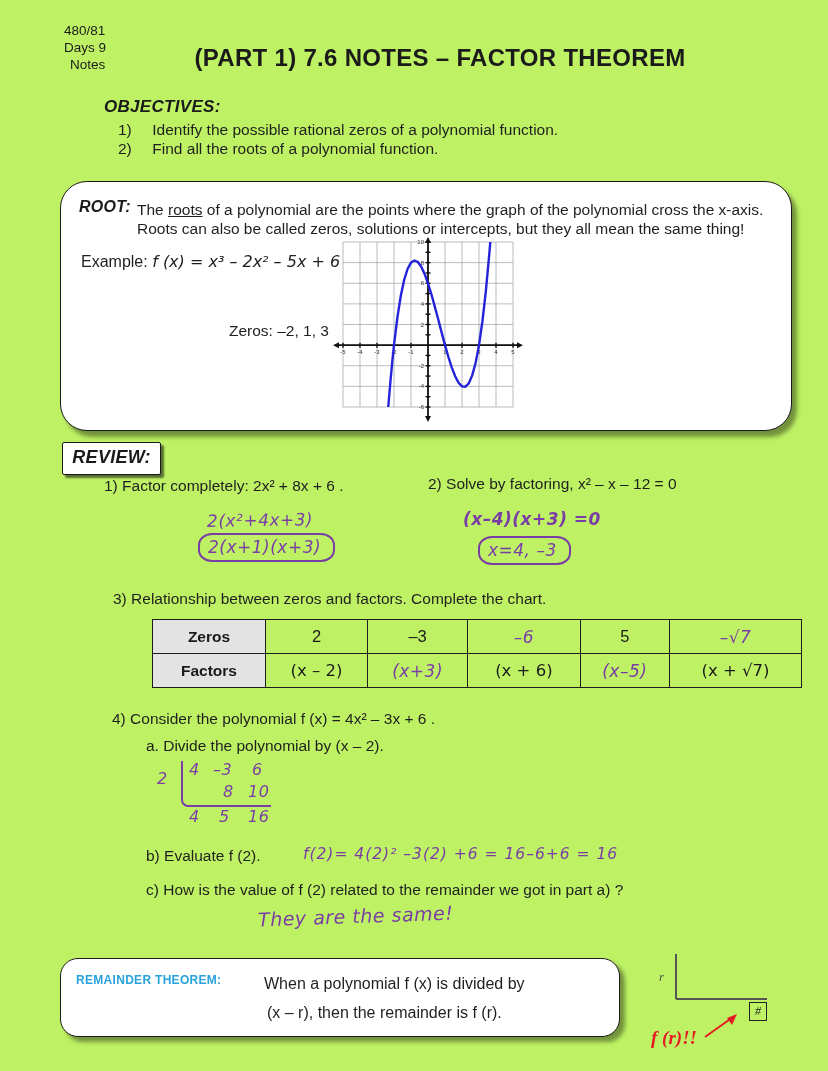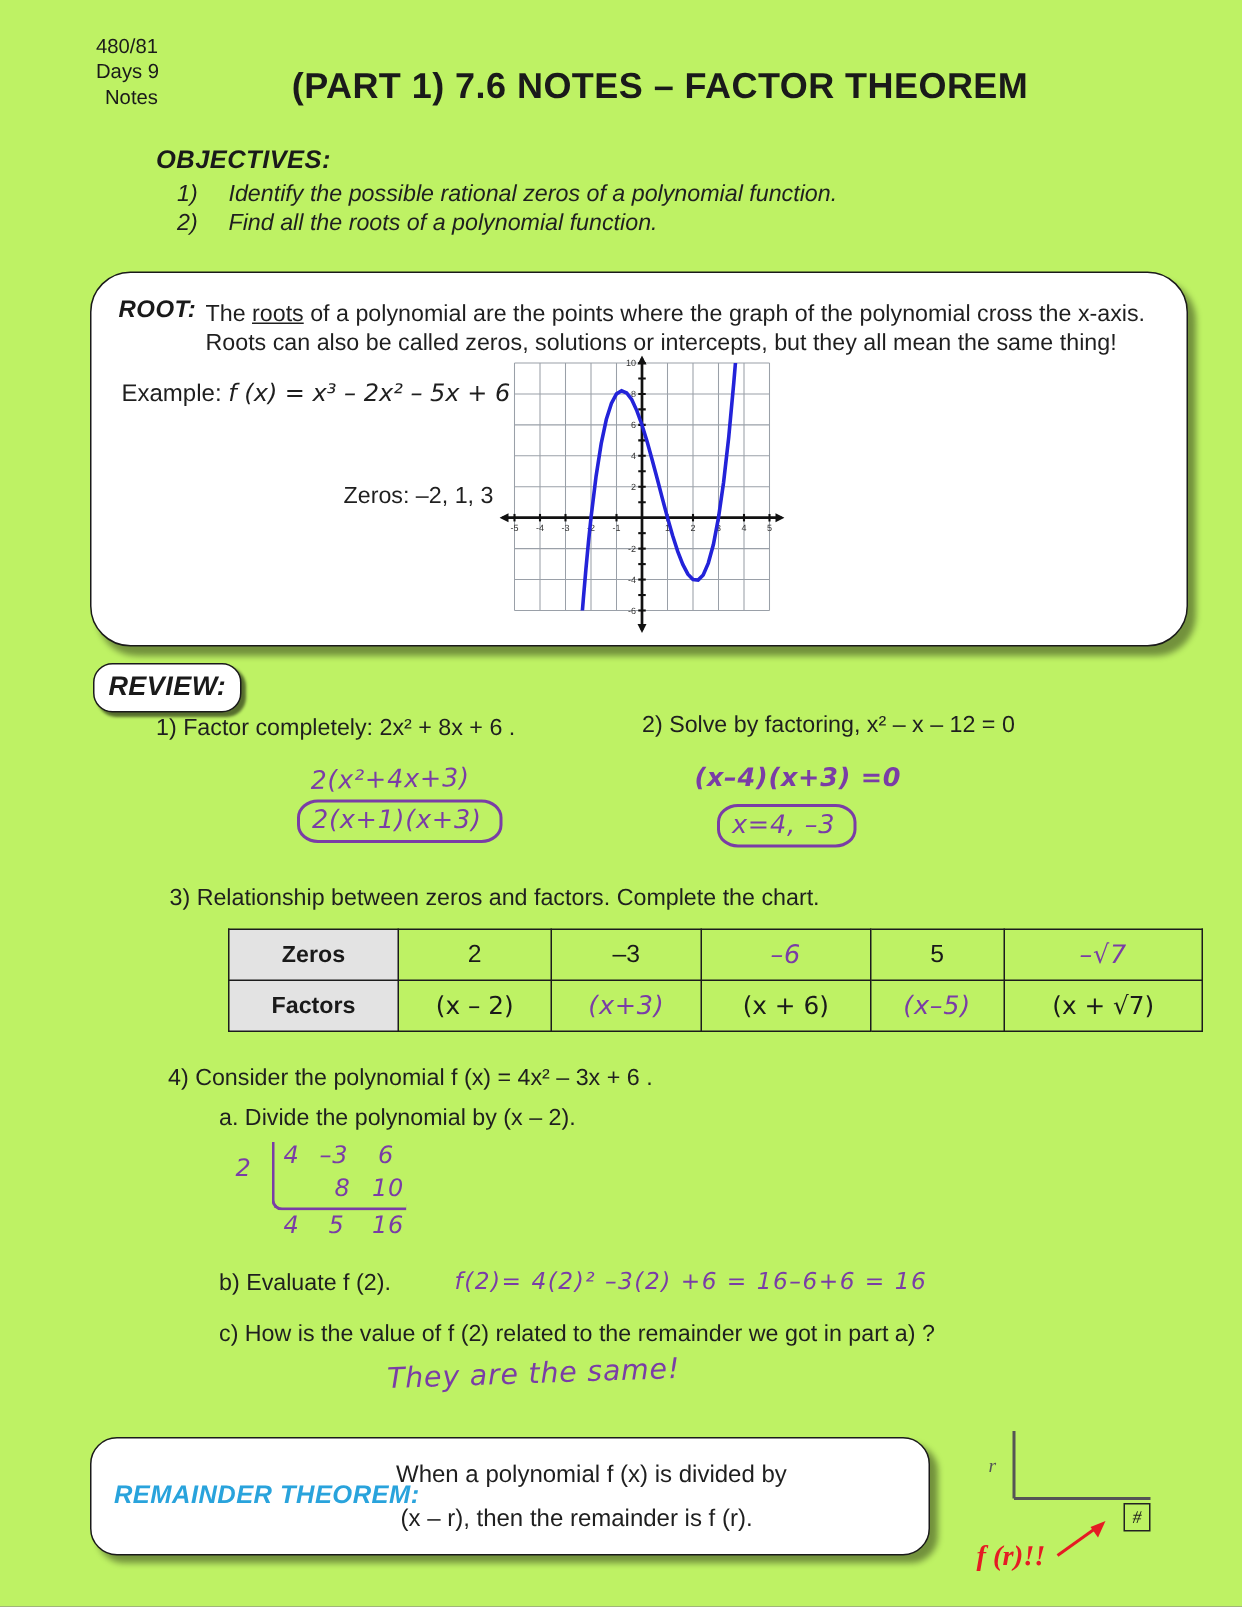--- a/index.html
+++ b/index.html
@@ -6,21 +6,21 @@
   #page{position:relative;width:828px;height:1071px;background:#bef264;overflow:hidden;
         font-family:"Liberation Sans",sans-serif;color:#1a1a1a;}
   .abs{position:absolute;}
   .marker{font-weight:800;letter-spacing:0.3px;}
   .print{font-size:15.5px;color:#1f1f1f;}
   .math{font-family:"DejaVu Sans",sans-serif;}
   .hw{font-family:"DejaVu Sans",sans-serif;font-style:italic;color:#7a3da6;letter-spacing:0.5px;}
   .hw-oval{border:2px solid #7a3da6;border-radius:14px/12px;padding:2px 12px 3px 8px;}
   .box-round{border:1.8px solid #1a1a1a;background:#fff;}
   #root-box{border-radius:27px;box-shadow:5px 6px 4px rgba(0,0,0,0.40);}
-  #review-badge{border-radius:13px;box-shadow:3px 3px 2px rgba(0,0,0,0.55);
+  #review-badge{border-radius:2px;box-shadow:3px 3px 2px rgba(0,0,0,0.55);
       font-size:18px;font-style:italic;text-align:center;line-height:29px;}
   #remainder-box{border-radius:18px;box-shadow:5px 5px 4px rgba(0,0,0,0.40);}
   table.zf{border-collapse:collapse;width:650px;border-radius:13px;}
   table.zf td{border:1.6px solid #1c1c1c;text-align:center;vertical-align:middle;
       font-size:16.5px;height:31px;}
   table.zf td.rowhead{background:#e3e3e3;font-weight:bold;width:110px;font-size:15.5px;}
   table.zf td.hw{font-size:17px;}
   .synth-num{position:absolute;font-size:16px;}
   .underlined{text-decoration:underline;}
   .blue-head{color:#29a3dc;}
@@ -35,21 +35,21 @@
 
   <div class="abs" style="left:64px;top:22px;font-size:13.5px;line-height:17px;">
     <div>480/81</div>
     <div>Days 9</div>
     <div style="padding-left:6px;">Notes</div>
   </div>
 
   <div class="abs marker" style="left:160px;top:44px;width:560px;text-align:center;font-size:24px;">(PART 1) 7.6 NOTES – FACTOR THEOREM</div>
 
   <div class="abs marker" style="left:88px;top:97px;font-size:17px;font-style:italic;margin-left:16px;">OBJECTIVES:</div>
-  <div class="abs print" style="left:118px;top:120px;line-height:19px;font-style:italic;">
+  <div class="abs print" style="left:118px;top:120px;line-height:19px;">
     <div>
       <span class="obj-num">1)</span>
       <span>Identify the possible rational zeros of a polynomial function.</span>
     </div>
     <div>
       <span class="obj-num">2)</span>
       <span>Find all the roots of a polynomial function.</span>
     </div>
   </div>
 
@@ -193,21 +193,21 @@
     <span class="synth-num" style="left:93px;top:47px;">16</span>
   </div>
 
   <div class="abs print" style="left:146px;top:847px;">b) Evaluate  f (2).</div>
   <div class="abs hw" style="left:303px;top:845px;font-size:15.5px;letter-spacing:1px;">f(2)= 4(2)² –3(2) +6 = 16–6+6 = 16</div>
 
   <div class="abs print" style="left:146px;top:881px;">c)  How is the value of  f (2) related to the remainder we got in part a) ?</div>
   <div class="abs hw" style="left:258px;top:905px;font-size:19px;transform:rotate(-2deg);">They are the same!</div>
 
   <div id="remainder-box" class="abs box-round" style="left:60px;top:958px;width:558px;height:77px;">
-    <span class="abs marker blue-head" style="left:15px;top:28px;font-size:17px;font-style:italic;">REMAINDER THEOREM:</span>
+    <span class="abs marker blue-head" style="left:15px;top:14px;font-size:12px;">REMAINDER THEOREM:</span>
     <span class="abs print" style="left:203px;top:16px;font-size:16px;">When a polynomial  f (x) is divided by</span>
     <span class="abs print" style="left:206px;top:45px;font-size:16px;">(x – r), then the remainder is  f (r).</span>
   </div>
 
   <div class="abs" style="left:635px;top:945px;width:145px;height:120px;">
     <svg class="abs" style="left:0;top:0;" width="145" height="120">
       <line x1="41" y1="9" x2="41" y2="54" class="sketch-line"></line>
       <line x1="41" y1="54" x2="132" y2="54" class="sketch-line"></line>
       <line x1="70" y1="92" x2="98" y2="72" stroke="#e51b24" stroke-width="2"></line>
       <polygon points="102,69 92,73 97,80" fill="#e51b24"></polygon>

